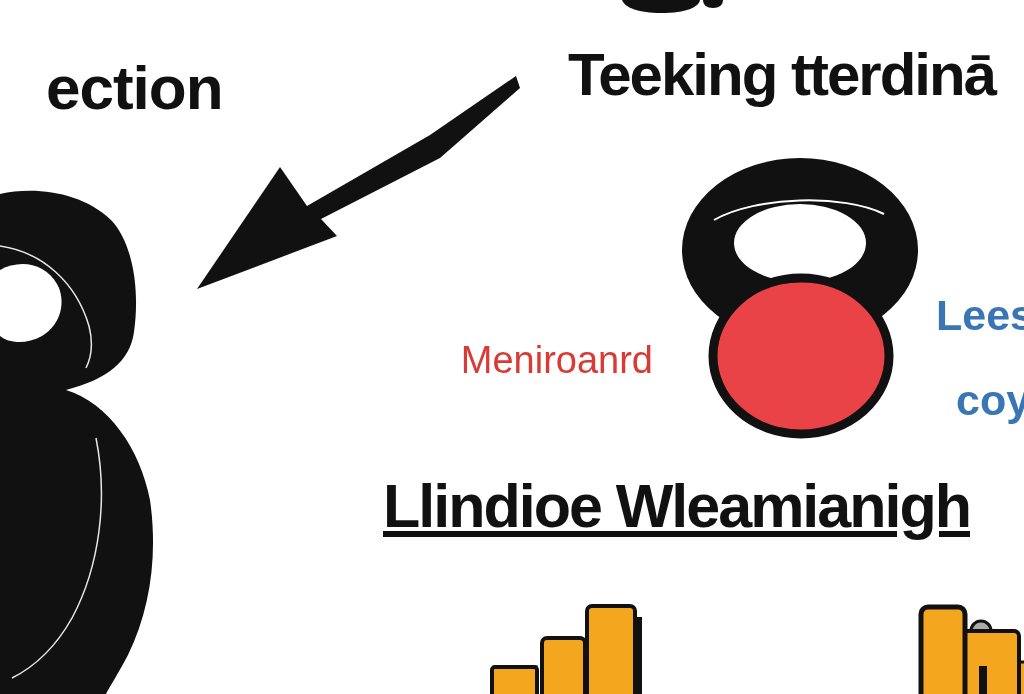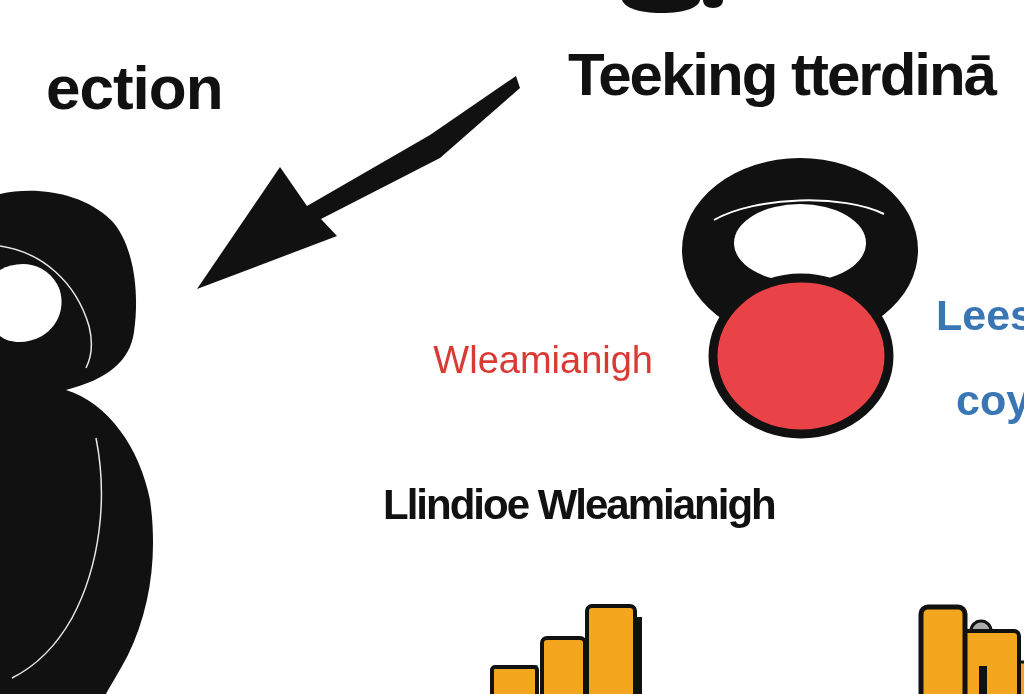--- a/index.html
+++ b/index.html
@@ -13,21 +13,21 @@
   .abs{position:absolute;}
   #figures{position:absolute;left:0;top:0;width:1024px;height:694px;}
   .frag{
     color:var(--c-ink,#111);
     font-weight:bold;
     white-space:nowrap;
     letter-spacing:-1px;
   }
   #top-left-fragment{left:6px;top:52px;font-size:62px;margin-left:40px;}
   #main-title{left:531px;top:40px;font-size:60px;letter-spacing:-2px;margin-left:37px;}
-  #bottom-heading{left:383px;top:481px;font-size:42px;letter-spacing:-2px;}
+  #bottom-heading{left:383px;top:471px;font-size:61px;letter-spacing:-2px;text-decoration:underline;}
   .red-label{
     color:var(--c-red_text,#d93a34);
     font-size:38px;
     line-height:43px;
     text-align:right;
     white-space:nowrap;
   }
   #red-label{left:420px;top:339px;width:233px;}
   .blue-line{
     color:var(--c-blue_text,#3b76b4);
@@ -95,20 +95,20 @@
       <rect x="979" y="666" width="8" height="31" fill="var(--c-ink)"></rect>
       <rect x="921" y="607" width="44" height="95" rx="7" fill="var(--c-yellow)" stroke="var(--c-ink)" stroke-width="5"></rect>
     </g>
   </svg>
 
   <div id="top-left-fragment" class="abs frag">ection</div>
 
   <div id="main-title" class="abs frag">Teeking tterdinā</div>
 
   <div id="red-label" class="abs red-label">
-    <div>Wleamianigh</div>
+    <div>Meniroanrd</div>
   </div>
 
   <div id="blue-line-1" class="abs blue-line">Lees</div>
   <div id="blue-line-3" class="abs blue-line">coy</div>
 
   <div id="bottom-heading" class="abs frag">Llindioe Wleamianigh</div>
 </div>
 
 </body></html>

